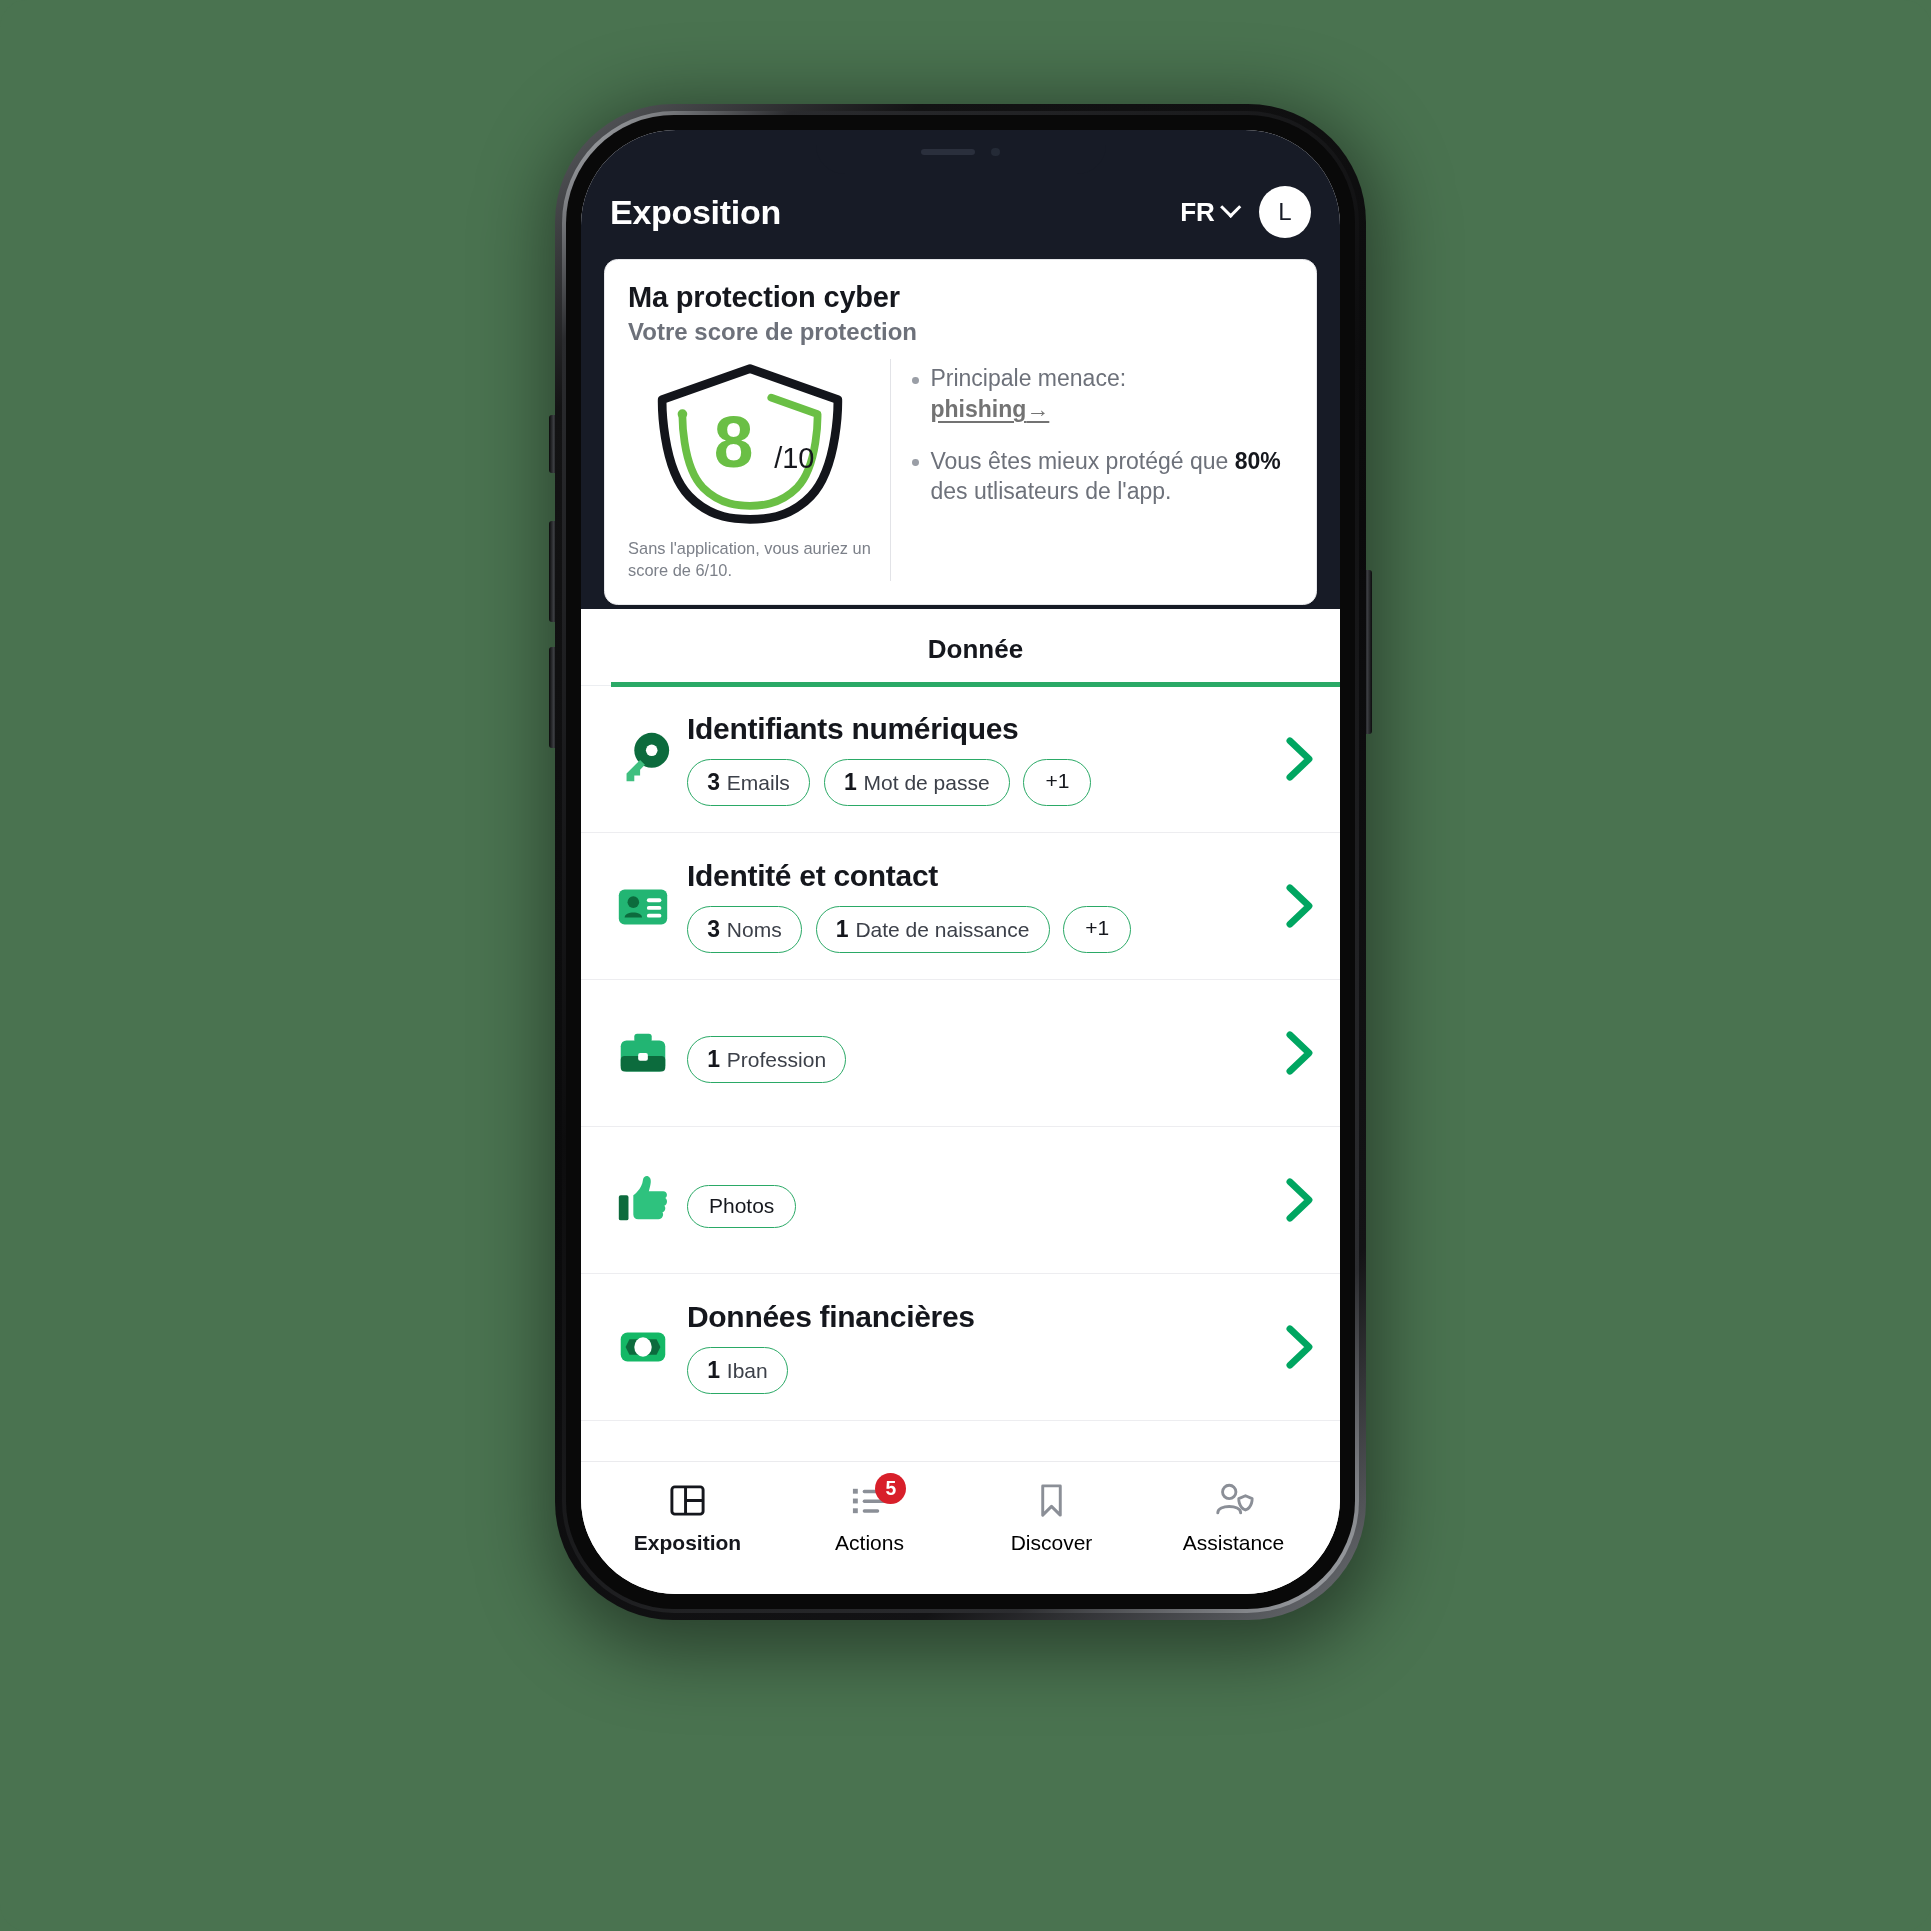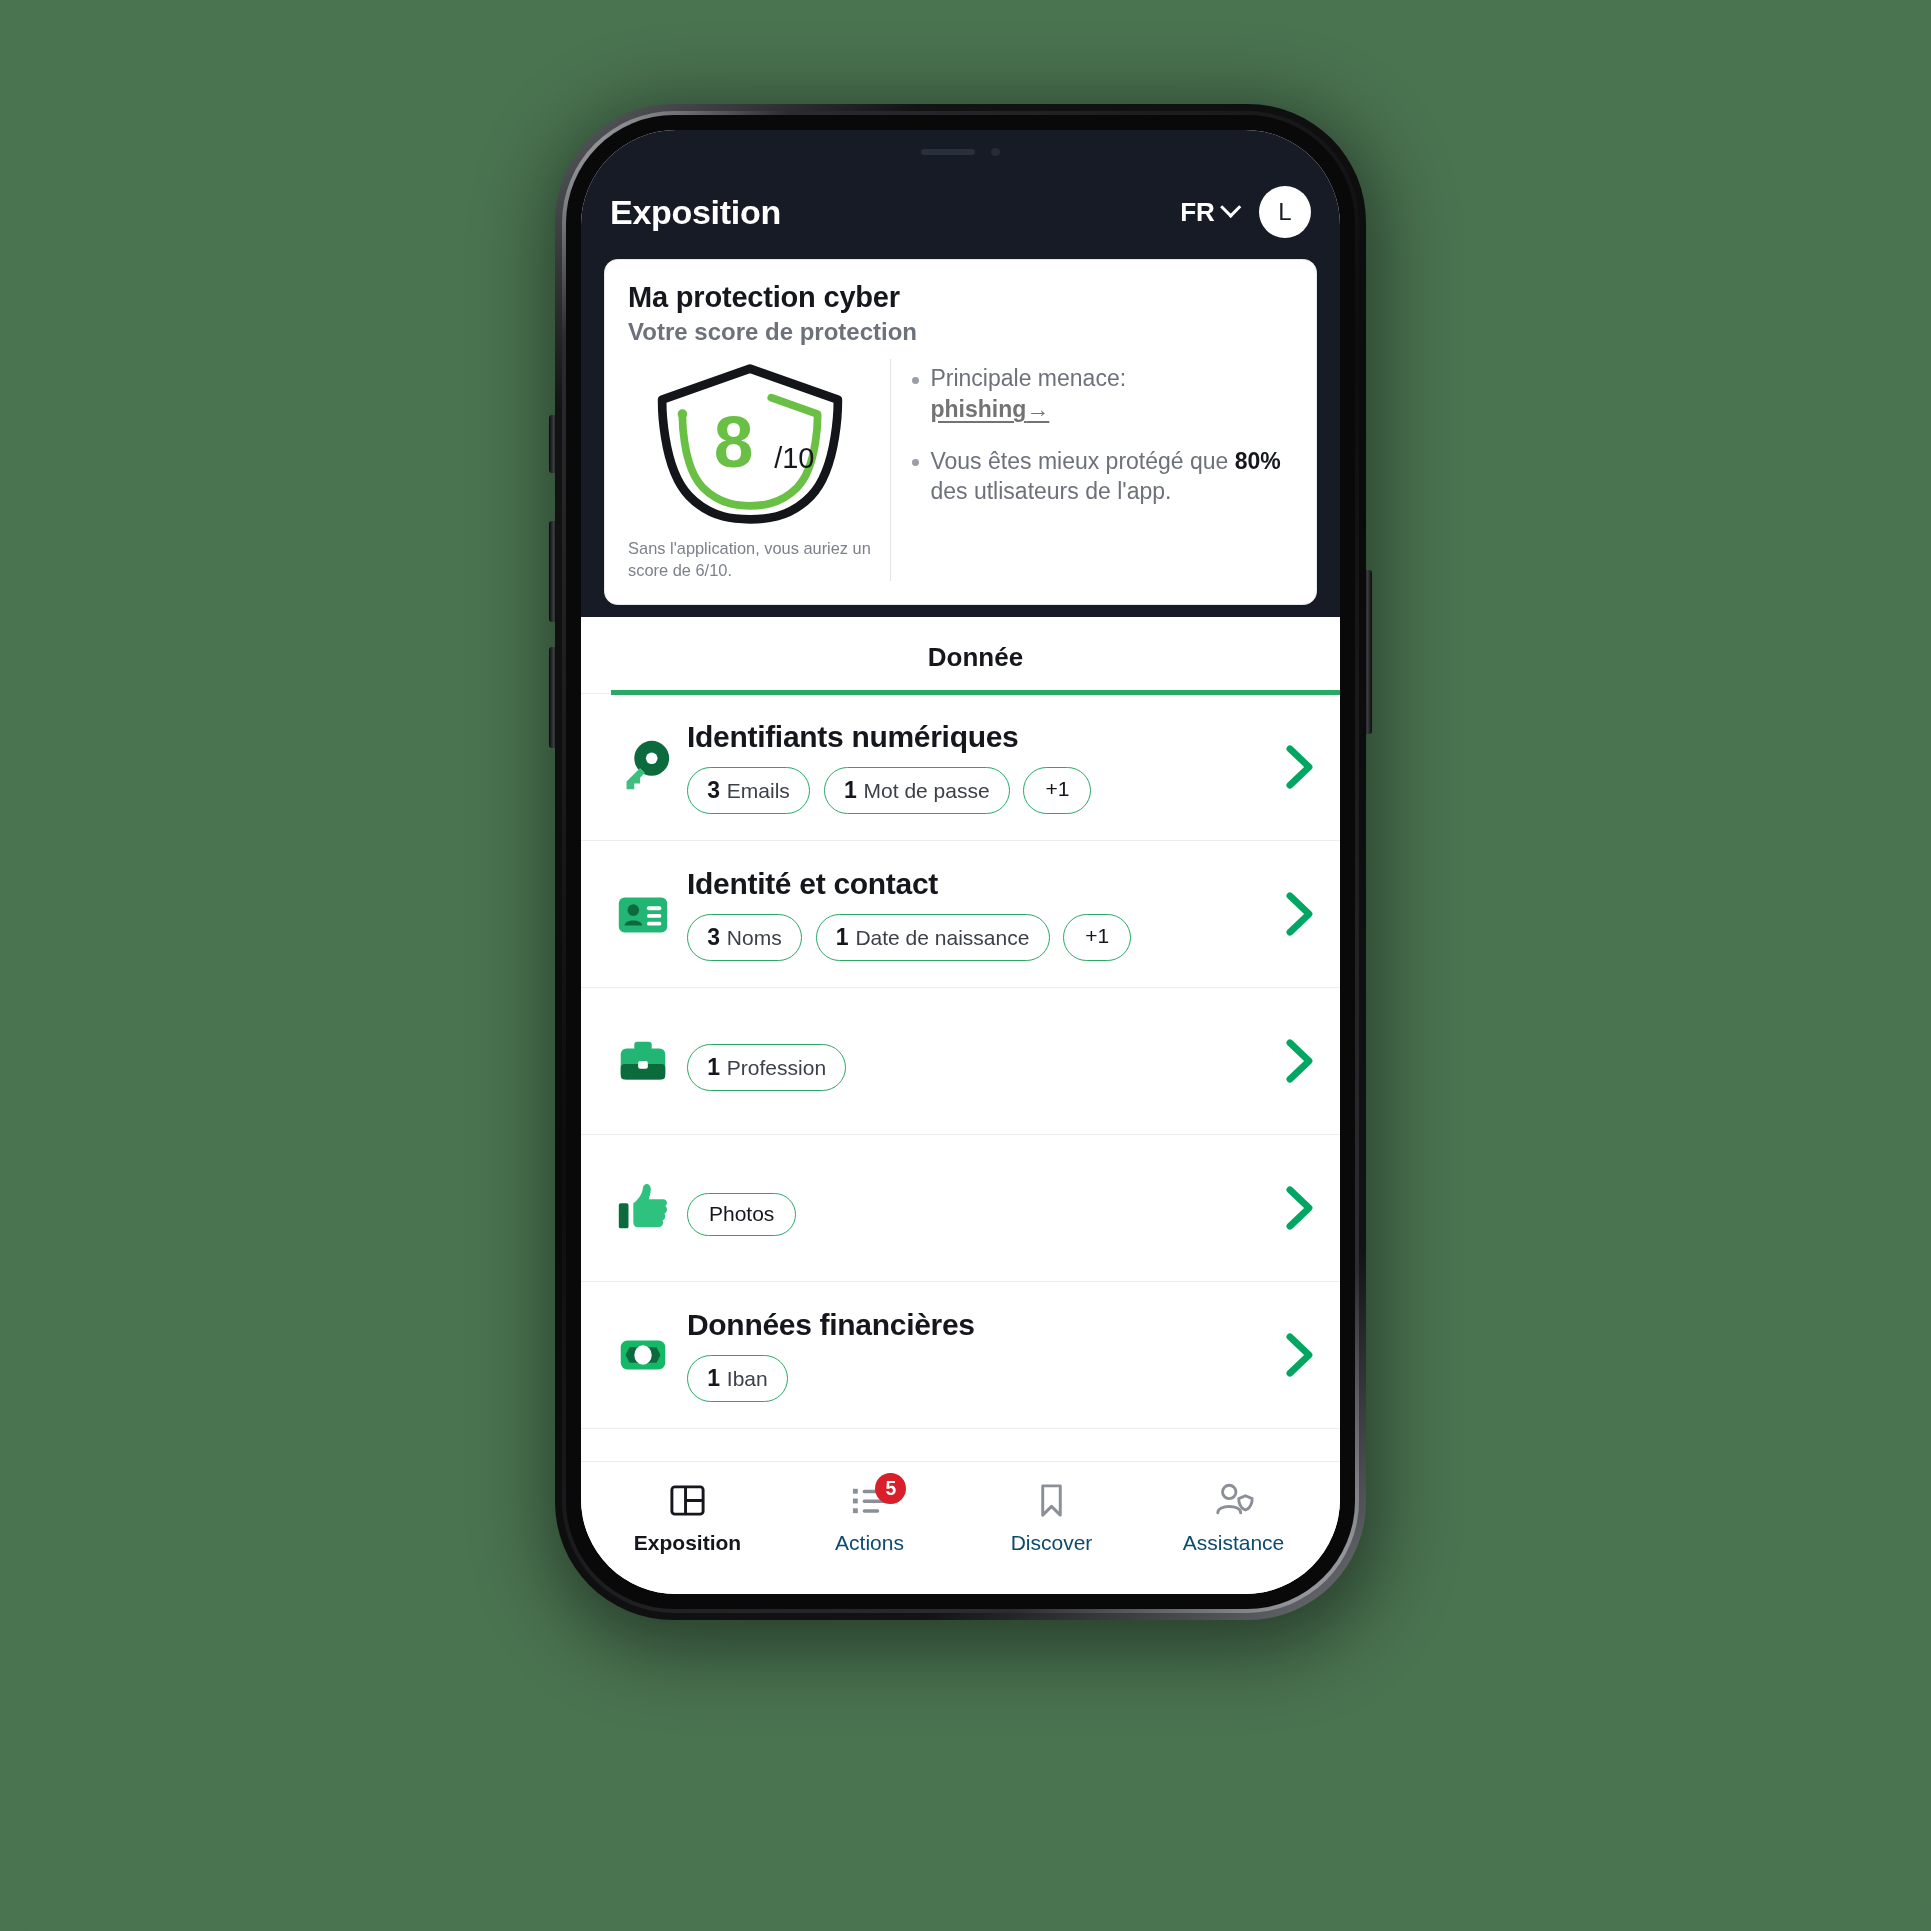--- a/index.html
+++ b/index.html
@@ -123,21 +123,21 @@
     border-radius: 50%;
     background: #ffffff;
     color: #171b26;
     font-size: 24px;
     display: flex; align-items: center; justify-content: center;
   }
 
   
   .card-wrap {
     background: #171b26;
-    padding: 0 23px 12px 23px;
+    padding: 0 23px 4px 23px;
     position: relative;
     flex: 0 0 auto;
   }
   .score-card {
     background: #ffffff;
     border: 1px solid #e6e7ea;
     border-radius: 13.5px;
     padding: 21px 23px 23px 23px;
     box-shadow: 0 1px 2.9px rgba(0,0,0,0.06);
   }
@@ -305,21 +305,21 @@
     flex: 1;
     display: flex;
     flex-direction: column;
     align-items: center;
     gap: 9.7px;
     position: relative;
   }
   .nav-icon { position: relative; height: 42px; display:flex; align-items:center; }
   .nav-label {
     font-size: 21px;
-    color: #0c4a6e;
+    color: #000000;
   }
   .nav-item.active .nav-label { color: #15171d; font-weight: bold; }
   .badge {
     position: absolute;
     top: -5.8px; right: -17.4px;
     min-width: 31px; height: 31px;
     border-radius: 15.4px;
     background: #d81f2a;
     color: #fff;
     font-size: 19.3px;

